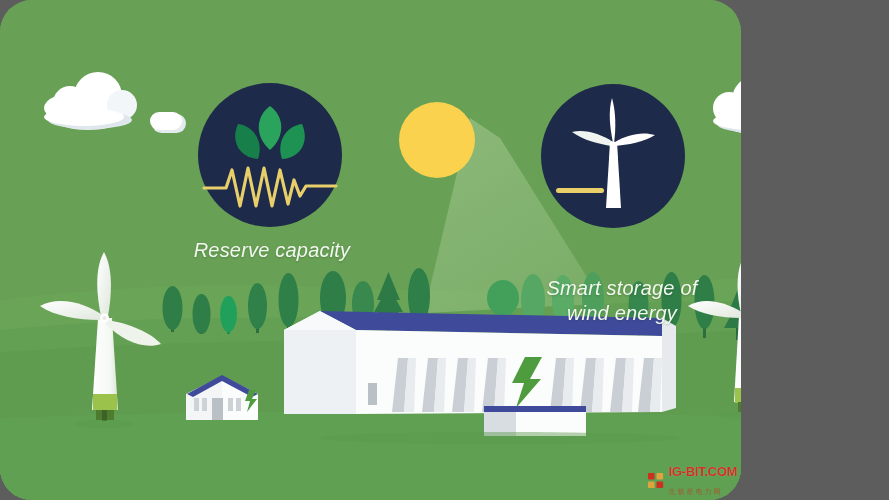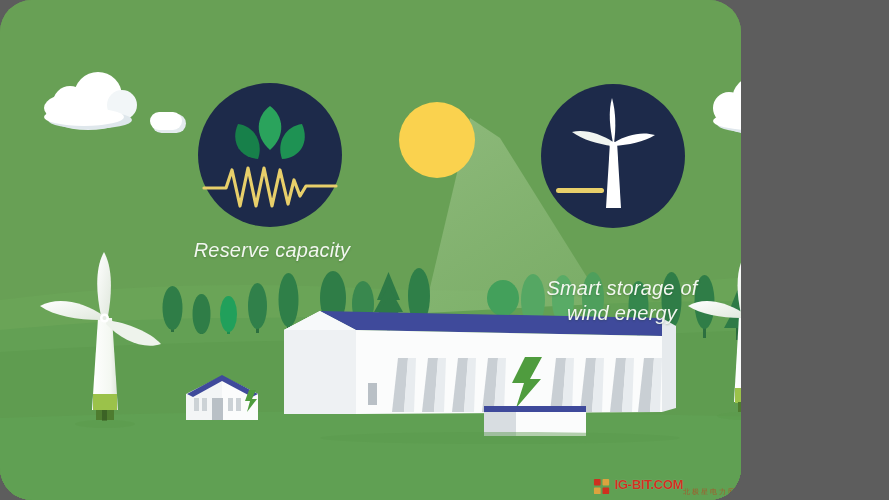--- a/index.html
+++ b/index.html
@@ -32,21 +32,21 @@
   
   #watermark{
     position:absolute;right:4px;bottom:4px;
     display:flex;align-items:center;gap:3px;
     opacity:.92;
   }
   #wm-mark{
     width:19px;height:19px;flex:0 0 19px;
     position:relative;
   }
-  #wm-text{display:flex;line-height:1;}
+  #wm-text{display:flex;flex-direction:column;line-height:1;}
   #wm-title{
     font-family:"Liberation Sans", sans-serif;
     font-weight:bold;font-size:13px;color:#d8261c;
     letter-spacing:-.3px;
     text-shadow:0 0 1px rgba(255,255,255,.5);
   }
   #wm-sub{
     font-family:"DejaVu Sans", sans-serif;
     font-size:7px;color:#a8572a;letter-spacing:2px;margin-top:11px;
   }

